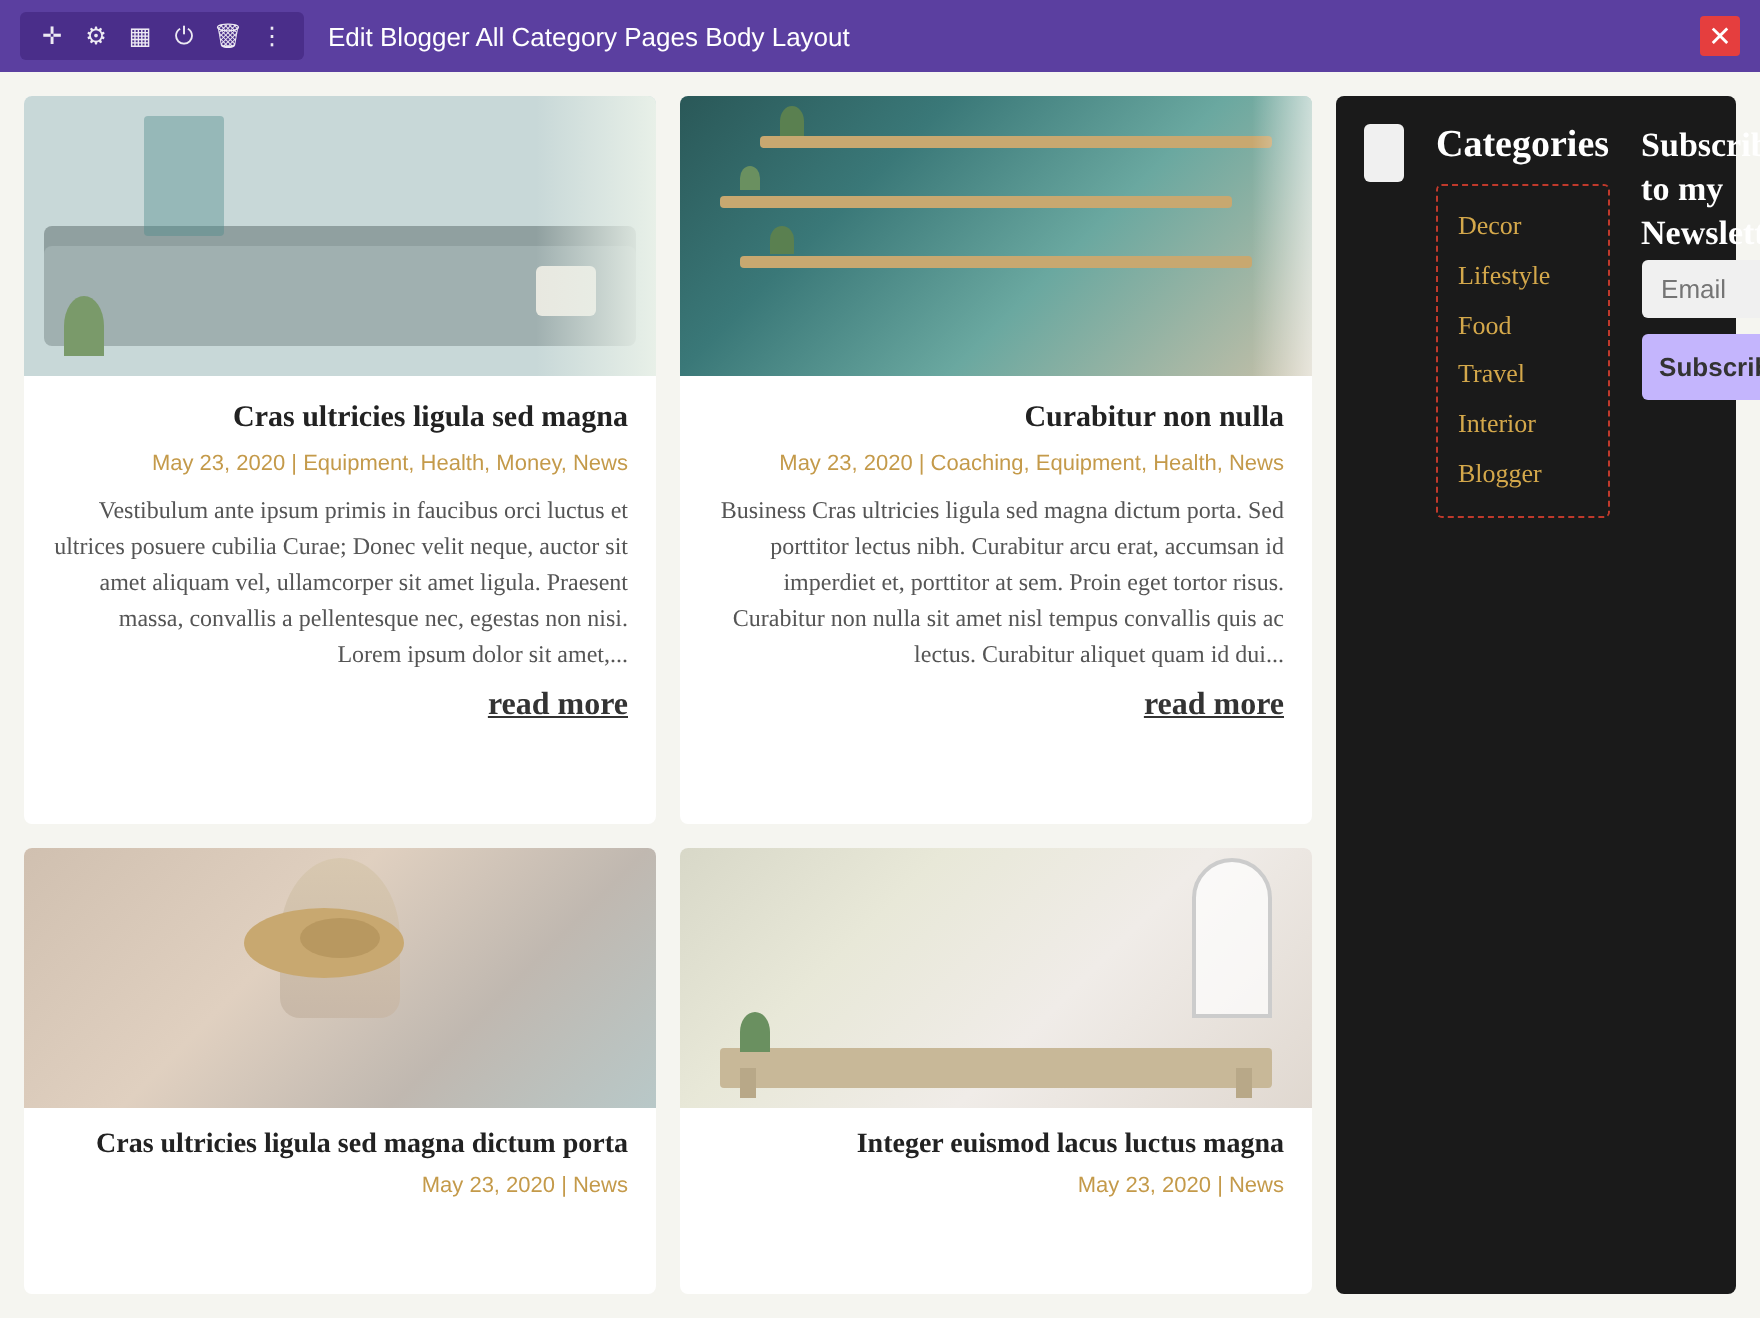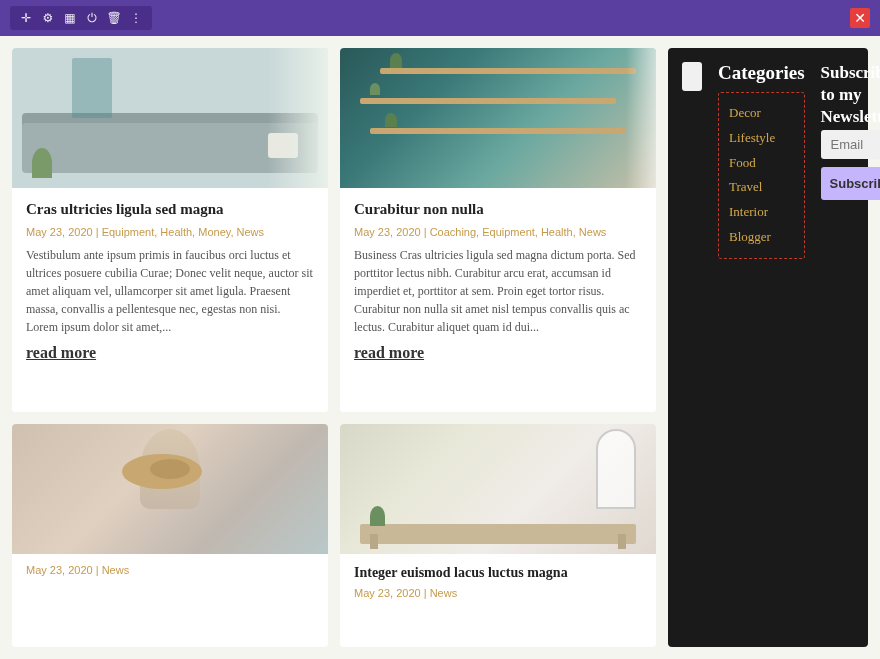--- a/index.html
+++ b/index.html
@@ -49,20 +49,21 @@
       gap: 12px;
     }
 
     
     #content-area {
       flex: 1;
       display: grid;
       grid-template-columns: 1fr 1fr;
       grid-template-rows: auto auto;
       gap: 12px;
+      text-align: right;
     }
 
     .blog-card {
       background: white;
       border-radius: 4px;
       overflow: hidden;
     }
     .blog-card-img {
       width: 100%;
       height: 140px;
@@ -217,20 +218,21 @@
 <div id="top-bar">
   <div id="top-bar-left">
     <div id="icons-toolbar">
       <span class="top-icon">✛</span>
       <span class="top-icon">⚙</span>
       <span class="top-icon">▦</span>
       <span class="top-icon">⏻</span>
       <span class="top-icon">🗑</span>
       <span class="top-icon">⋮</span>
     </div>
+    <span id="top-bar-title">Edit Blogger All Category Pages Body Layout</span>
   </div>
   <button id="close-btn">✕</button>
 </div>
 
 <div id="main-area">
 
   <div id="content-area">
 
     <div class="blog-card">
       <div class="blog-card-img">
@@ -280,20 +282,21 @@
       <div class="blog-card-bottom-img">
         <div style="width:100%;height:100%;background:linear-gradient(135deg,#d0c0b0 0%,#e0d0c0 40%,#c0b8b0 70%,#b8c8c8 100%);position:relative;">
 
           <div style="position:absolute;top:5px;left:50%;transform:translateX(-50%);width:60px;height:80px;background:linear-gradient(#d8c8b0,#c8b8a8);border-radius:50% 50% 10px 10px;"></div>
 
           <div style="position:absolute;top:30px;left:50%;transform:translateX(-60%);width:80px;height:35px;background:#c8a870;border-radius:50%;"></div>
           <div style="position:absolute;top:35px;left:50%;transform:translateX(-50%);width:40px;height:20px;background:#b89860;border-radius:50%;"></div>
         </div>
       </div>
       <div class="blog-card-bottom-body">
+        <div class="blog-card-bottom-title">Cras ultricies ligula sed magna dictum porta</div>
         <div class="blog-card-bottom-meta">May 23, 2020 | News</div>
       </div>
     </div>
 
     <div class="blog-card-bottom">
       <div class="blog-card-bottom-img">
         <div style="width:100%;height:100%;background:linear-gradient(135deg,#d8d8c8 0%,#e8e8d8 30%,#f0ece8 60%,#e0d8d0 100%);position:relative;">
 
           <div style="position:absolute;top:5px;right:20px;width:40px;height:80px;background:rgba(255,255,255,0.7);border:2px solid #ccc;border-radius:20px 20px 0 0;"></div>
 

